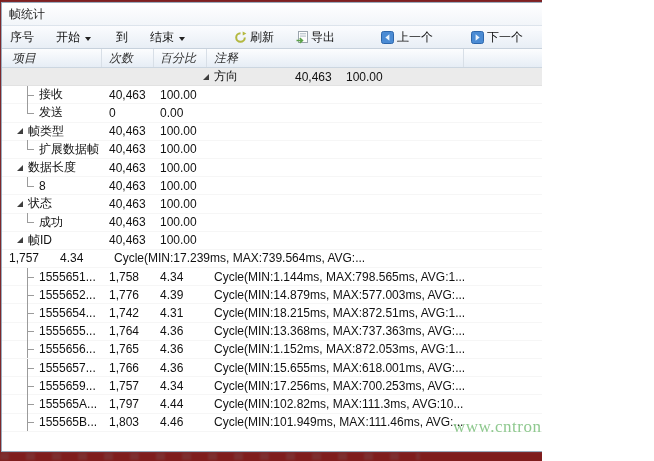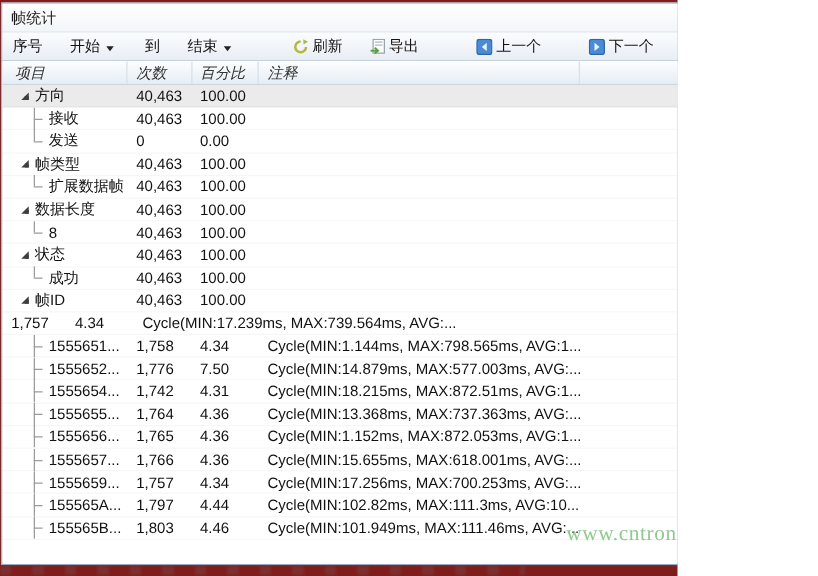--- a/index.html
+++ b/index.html
@@ -65,21 +65,21 @@
   .hcell.c-name    { width: 100px; padding-left: 10px; }
   .hcell.c-count   { width: 52px;  padding-left: 7px; }
   .hcell.c-pct     { width: 53px;  padding-left: 6px; }
   .hcell.c-comment { width: 257px; padding-left: 7px; }
   .hcell.c-fill    { flex: 1; border-right: none; }
   .rows { position: absolute; left: 0; right: 0; top: 19px; bottom: 0; font-size: 12px; overflow: hidden; }
   .row {
     height: 18.2px; display: flex; align-items: center;
     border-bottom: 1px solid rgba(0,0,0,0.035);
   }
-  .row.selected { background: #ebebeb; }
+  .row.selected { background: #ebebeb; justify-content: flex-end; }
   .cell { overflow: hidden; white-space: nowrap; }
   .cell.c-name    { width: 100px; display: flex; align-items: center; padding-left: 6px; }
   .cell.c-count   { width: 52px;  padding-left: 7px; }
   .cell.c-pct     { width: 53px;  padding-left: 6px; }
   .cell.c-comment { width: 257px; padding-left: 7px; text-overflow: clip; }
   .tri {
     width: 0; height: 0; flex: 0 0 auto; margin: 0 5px 0 9px;
     border: 3.5px solid transparent;
     border-bottom-color: #3e3e3e; border-right-color: #3e3e3e;
   }
@@ -300,21 +300,21 @@
             <div class="cell c-count">1,758</div>
             <div class="cell c-pct">4.34</div>
             <div class="cell c-comment">Cycle(MIN:1.144ms, MAX:798.565ms, AVG:1...</div>
           </div>
           <div class="row">
             <div class="cell c-name">
               <span class="conn"></span>
               <span>1555652...</span>
             </div>
             <div class="cell c-count">1,776</div>
-            <div class="cell c-pct">7.50</div>
+            <div class="cell c-pct">4.39</div>
             <div class="cell c-comment">Cycle(MIN:14.879ms, MAX:577.003ms, AVG:...</div>
           </div>
           <div class="row">
             <div class="cell c-name">
               <span class="conn"></span>
               <span>1555654...</span>
             </div>
             <div class="cell c-count">1,742</div>
             <div class="cell c-pct">4.31</div>
             <div class="cell c-comment">Cycle(MIN:18.215ms, MAX:872.51ms, AVG:1...</div>

